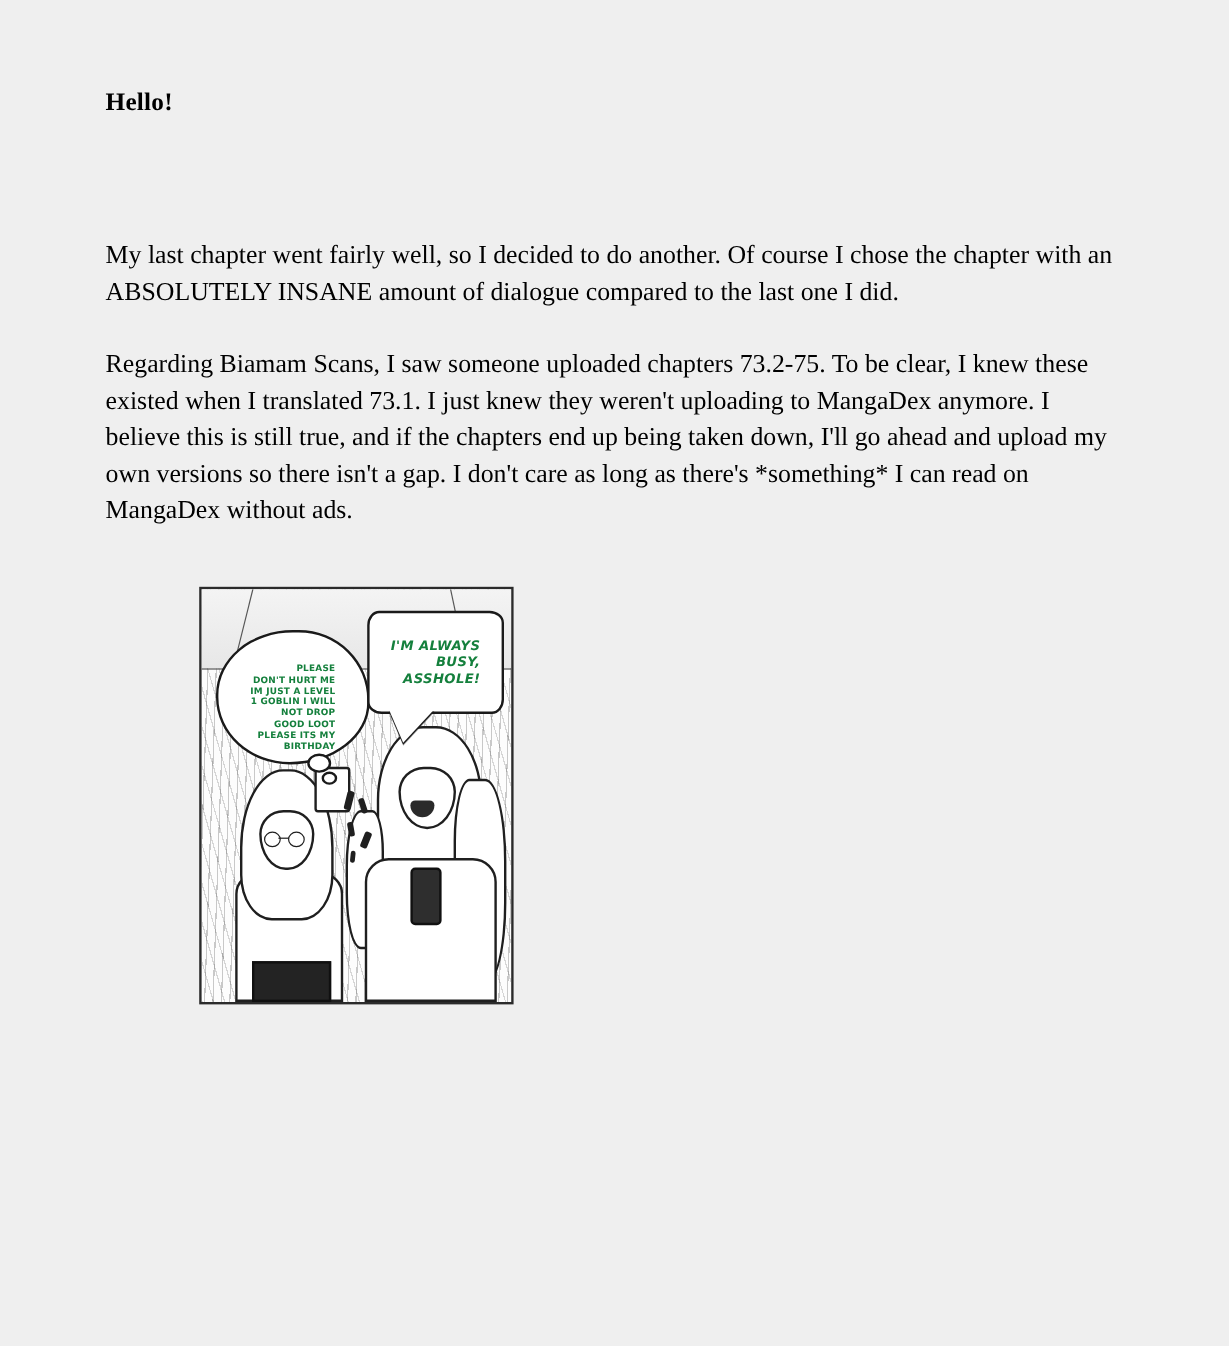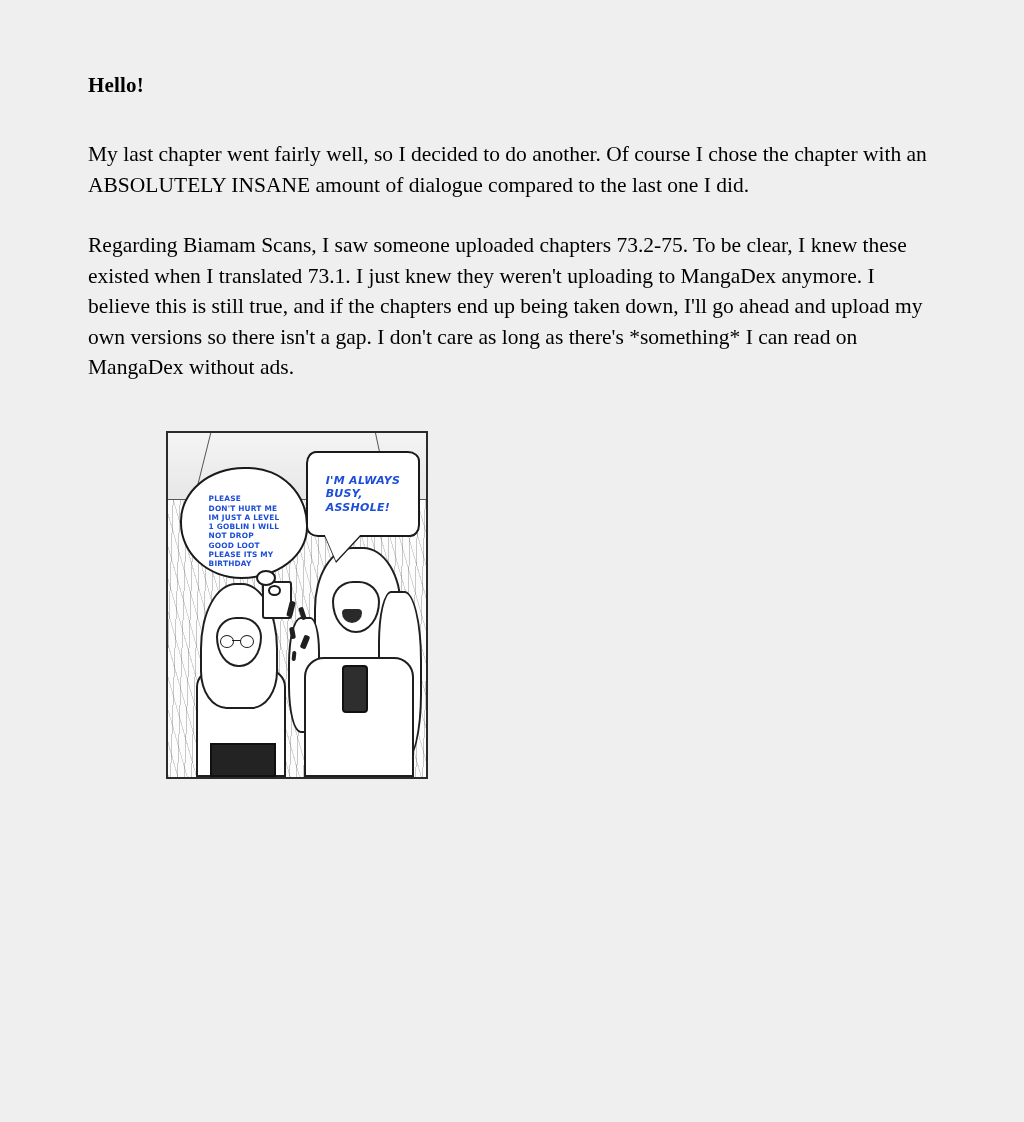--- a/index.html
+++ b/index.html
@@ -24,21 +24,21 @@
   .doc-title {
     font-family: "Liberation Serif", serif;
     font-size: 21px;
     font-weight: bold;
     margin: 0 0 0 0;
     padding-top: 12px;
     line-height: 1.3;
     letter-spacing: 0.2px;
   }
   .body-block {
-    margin-top: 40px;
+    margin-top: 98px;
   }
   .para {
     font-size: 21.5px;
     line-height: 30.5px;
     margin: 0 0 30px 0;
     max-width: 880px;
     text-align: left;
   }
   .para:last-child {
     margin-bottom: 0;
@@ -85,23 +85,23 @@
     height: 66px;
     background: #555;
   }
   .top-shelf:before { left: 34px; transform: skewX(-14deg); }
   .top-shelf:after  { left: 214px; transform: skewX(12deg); }
   
   .bubble {
     position: absolute;
     background: #ffffff;
     border: 2px solid #1a1a1a;
-    text-align: left;
+    text-align: right;
     font-family: "DejaVu Sans", sans-serif;
-    color: #1d4ed8;
+    color: #15803d;
   }
   .bubble-thought {
     left: 12px;
     top: 34px;
     width: 124px;
     height: 108px;
     border-radius: 50% 46% 52% 48% / 48% 52% 46% 50%;
     border-style: solid;
     display: flex;
     align-items: center;

